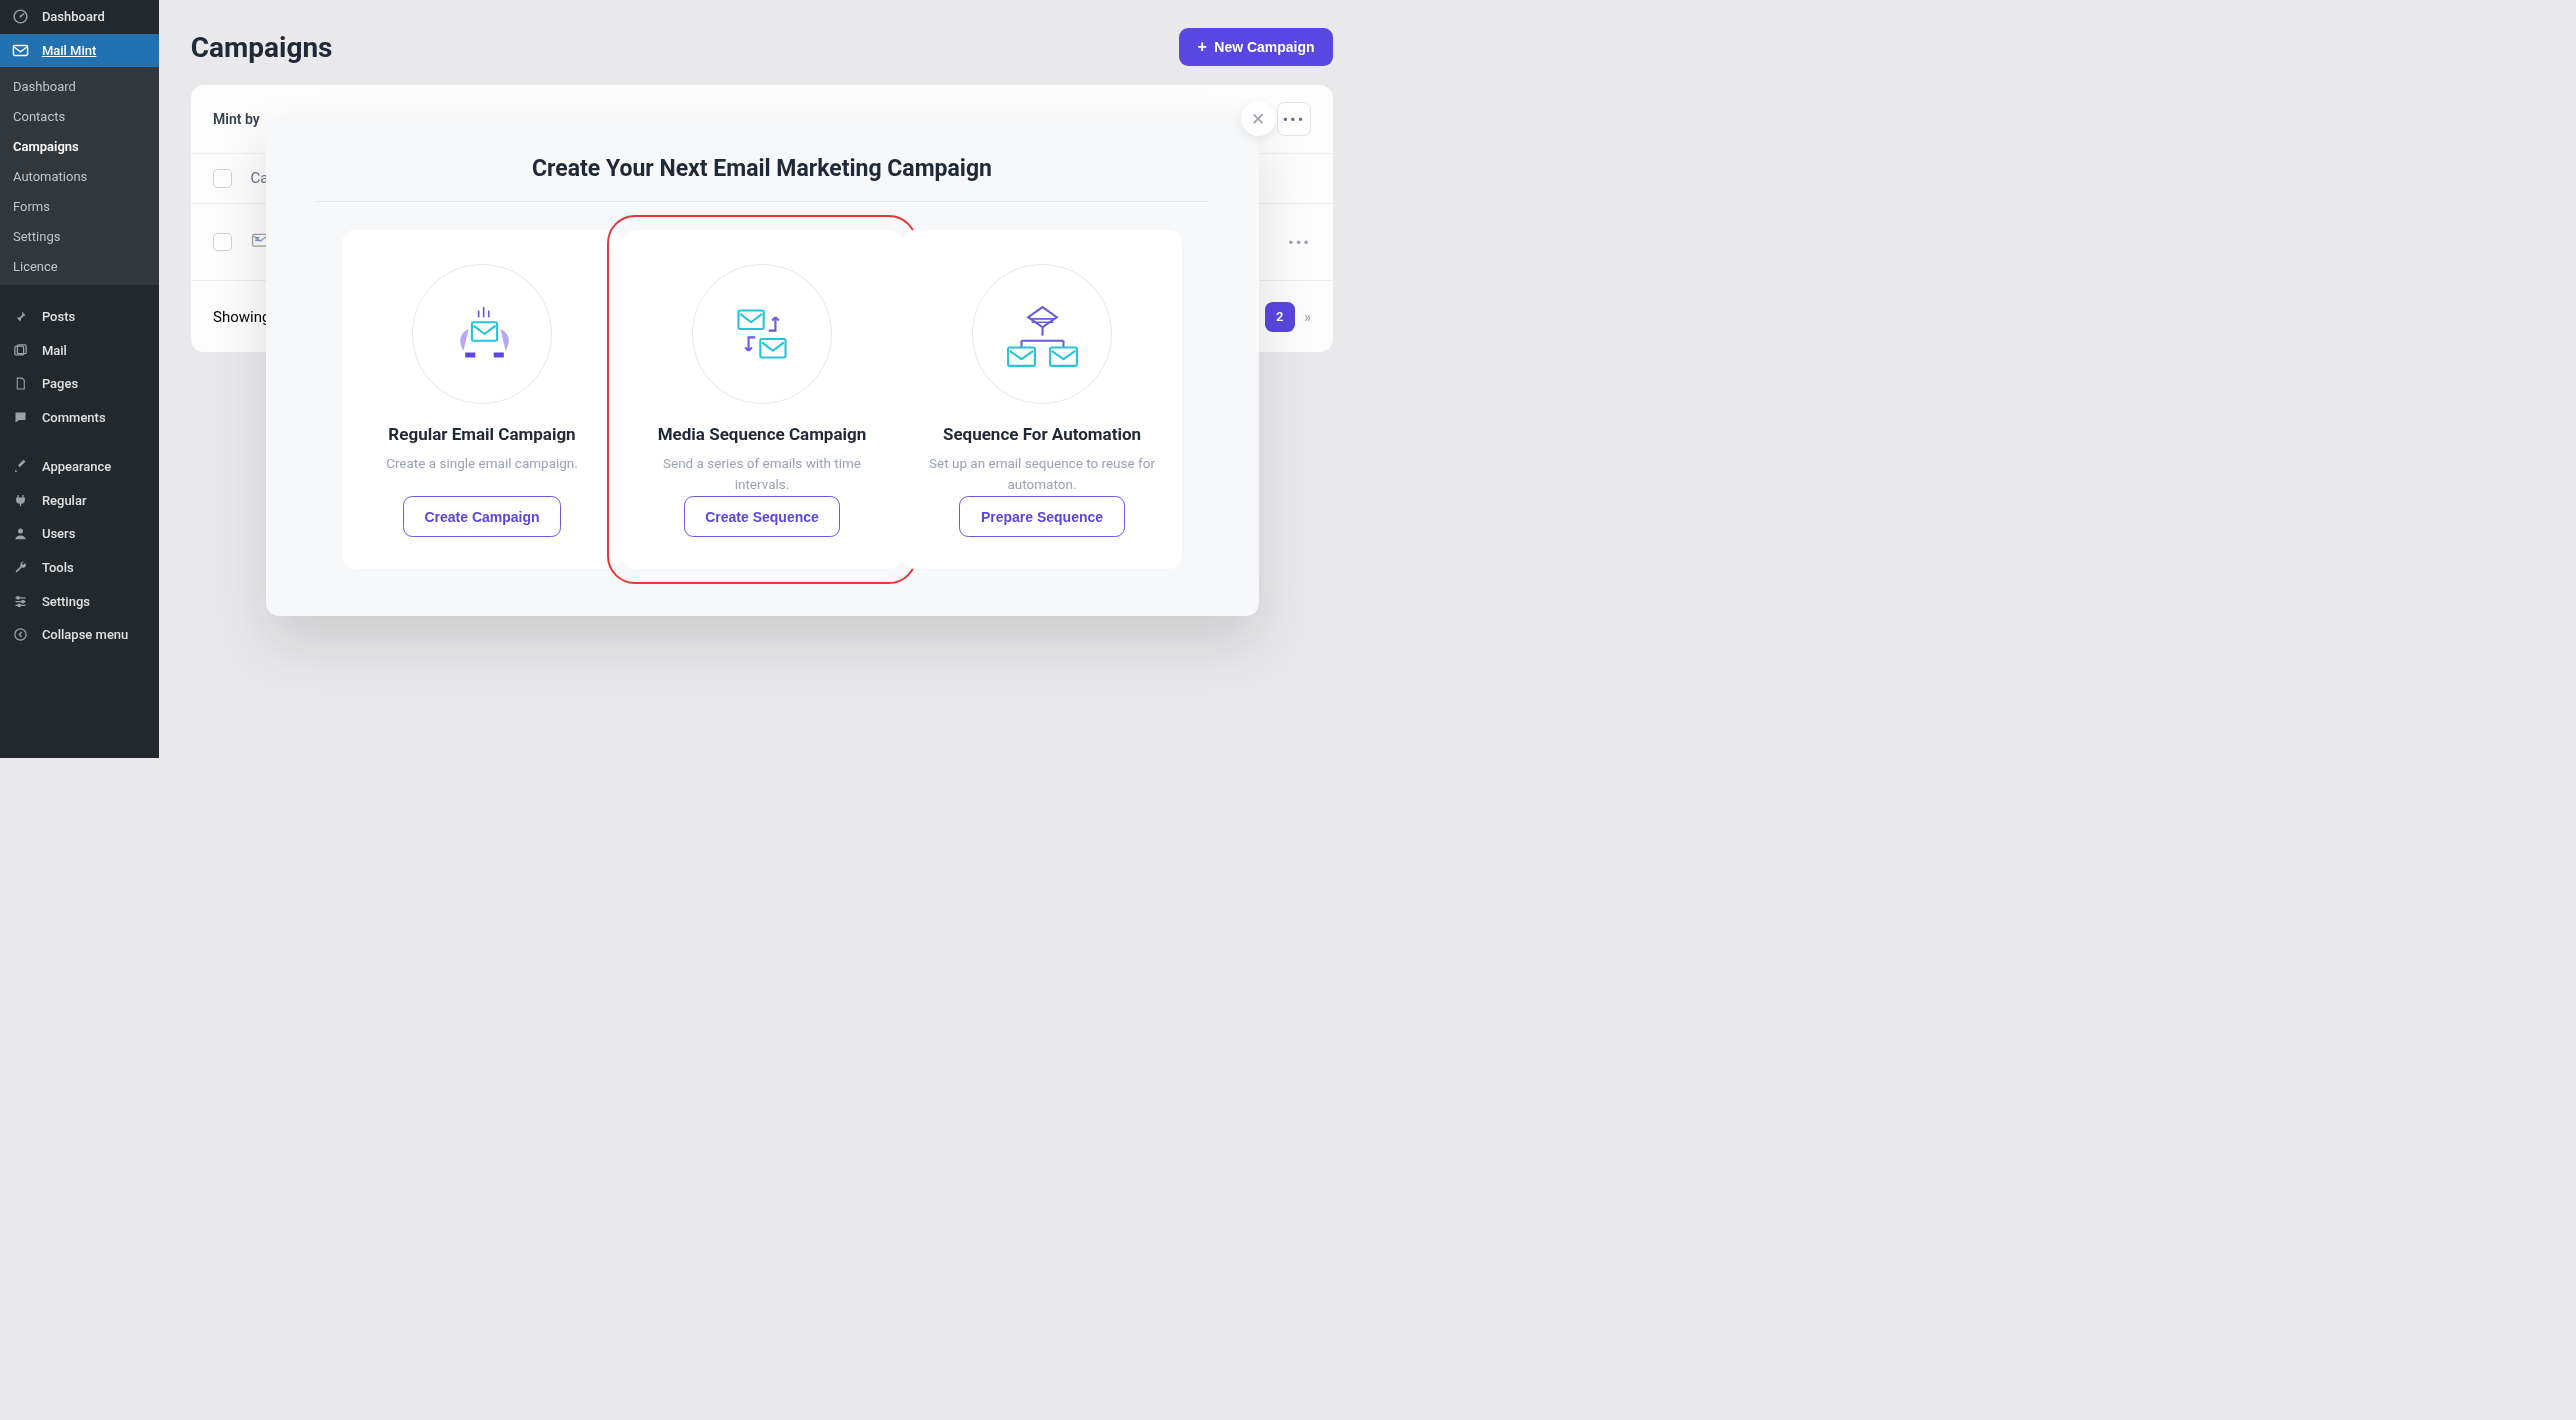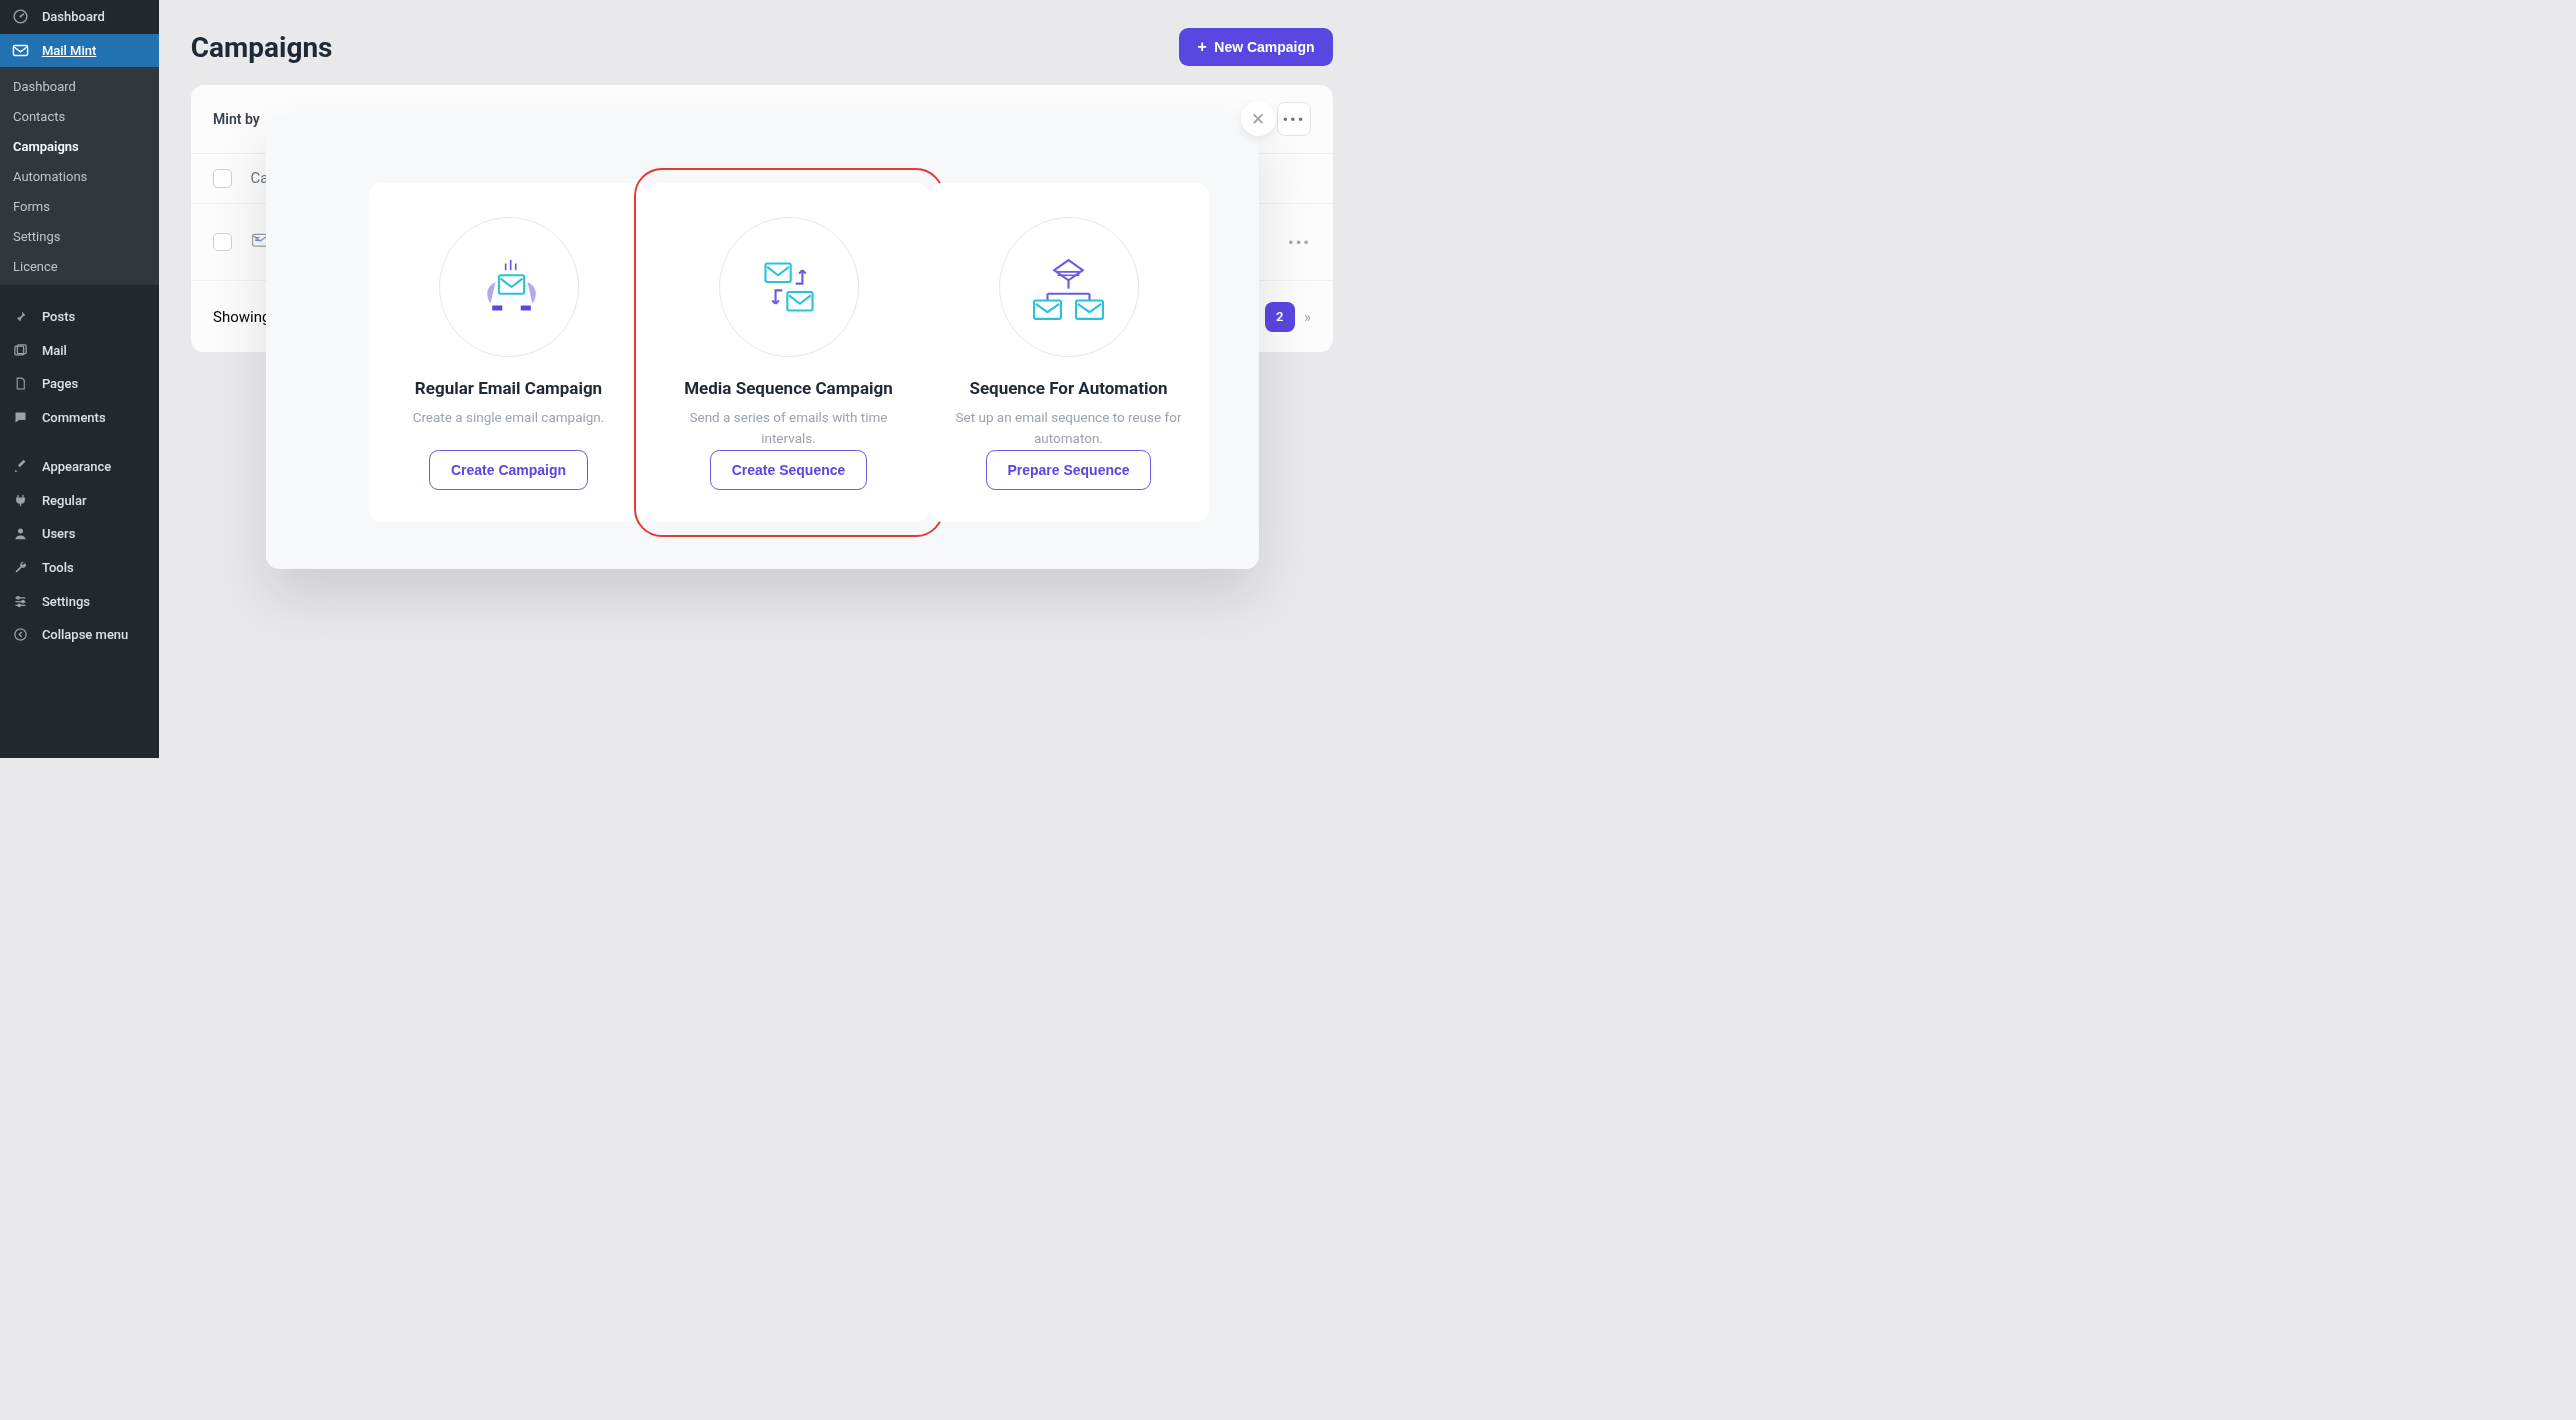--- a/index.html
+++ b/index.html
@@ -235,21 +235,21 @@
     text-align: center;
     font-size: 23px;
     font-weight: 700;
     color: #1f2937;
     padding-bottom: 18.7px;
     border-bottom: 0.9px solid #e5e7eb;
   }
   .cards {
     display: flex;
     margin-top: 28px;
-    justify-content: flex-end;
+    justify-content: center;
   }
   .card {
     background: #fff;
     width: 280px;
     border-radius: 13px;
     padding: 34px 22.4px 32px;
     text-align: center;
     position: relative;
   }
   .card.highlight {
@@ -468,20 +468,21 @@
       </div>
     </div>
   </div>
 </main>
 
 <div class="backdrop">
   <div class="modal">
     <div class="modal-close">
       <span>✕</span>
     </div>
+    <h2 class="modal-title">Create Your Next Email Marketing Campaign</h2>
 
     <div class="cards">
 
       <div class="card">
         <div class="icon-circle">
           <svg width="84" height="84" viewBox="0 0 100 100">
             <rect x="38" y="36" width="30" height="22" rx="2" fill="none" stroke="#29c3d8" stroke-width="2.5"></rect>
             <path d="M40 40 L53 50 L66 40" fill="none" stroke="#29c3d8" stroke-width="2.5"></path>
             <path d="M46 22 v8 M52 18 v12 M58 22 v8" stroke="#6a5ae0" stroke-width="2"></path>
             <path d="M28 70 C22 60 22 50 34 44" fill="#b6a8f0"></path>

